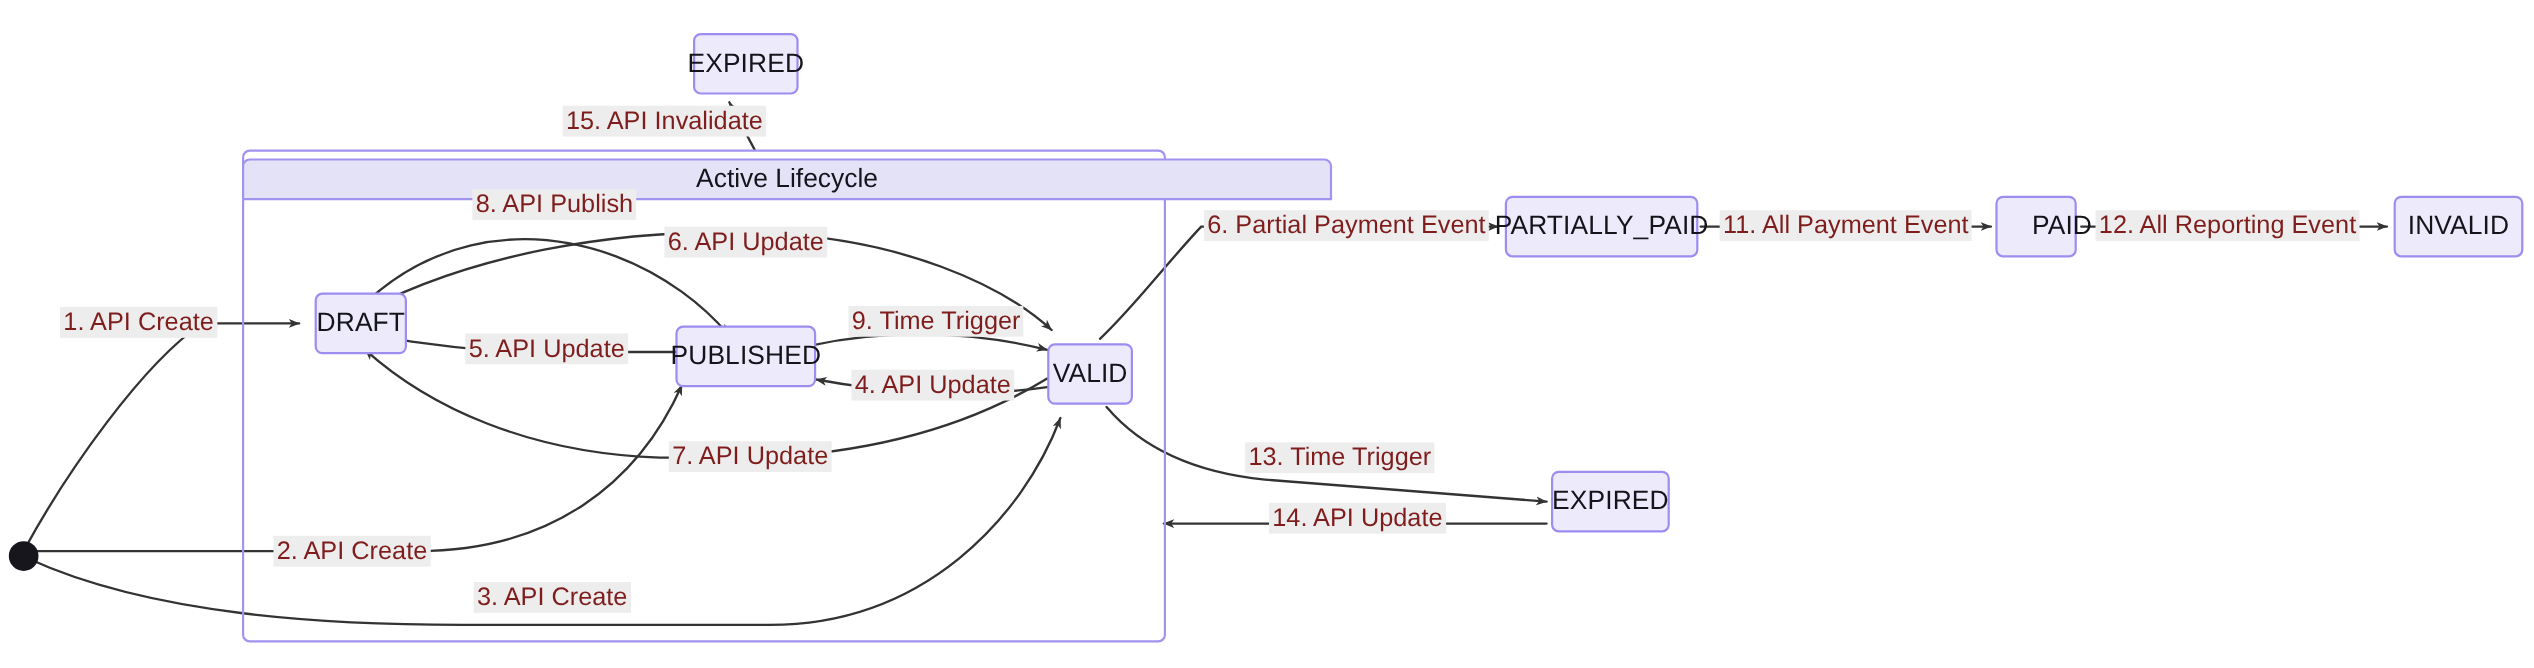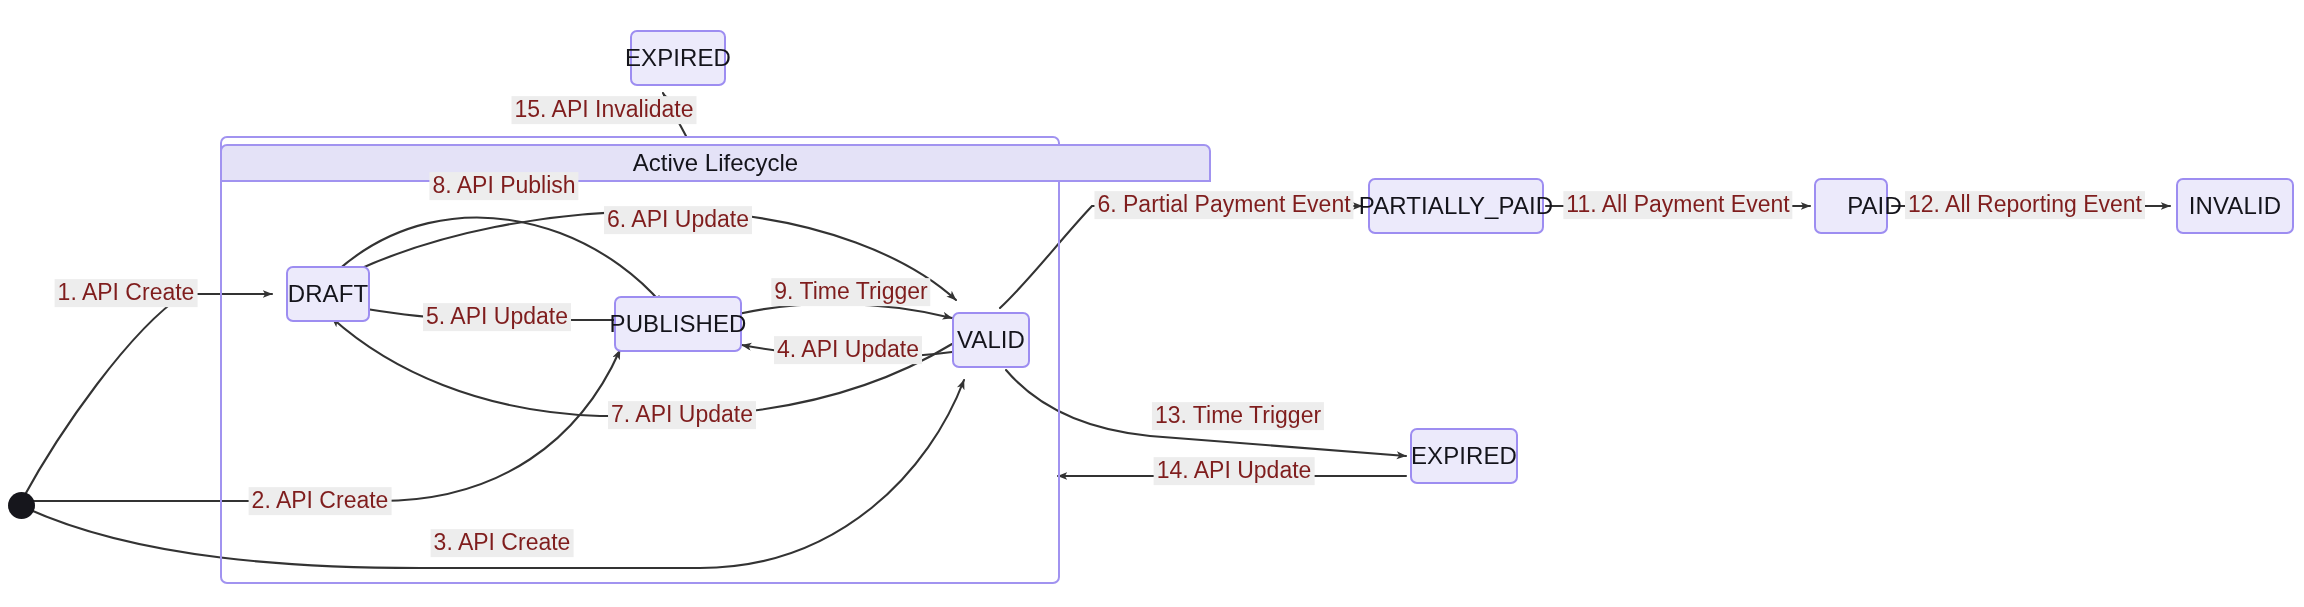--- a/index.html
+++ b/index.html
@@ -106,17 +106,17 @@
   <div class="edge-label" style="left:502px;top:543px;">3. API Create</div>
   <div class="edge-label" style="left:848px;top:350px;">4. API Update</div>
   <div class="edge-label" style="left:497px;top:317px;">5. API Update</div>
   <div class="edge-label" style="left:678px;top:220px;">6. API Update</div>
   <div class="edge-label" style="left:682px;top:415px;">7. API Update</div>
   <div class="edge-label" style="left:504px;top:186px;">8. API Publish</div>
   <div class="edge-label" style="left:851px;top:292px;">9. Time Trigger</div>
   <div class="edge-label" style="left:1224px;top:205px;">6. Partial Payment Event</div>
   <div class="edge-label" style="left:1678px;top:205px;">11. All Payment Event</div>
   <div class="edge-label" style="left:2025px;top:205px;">12. All Reporting Event</div>
-  <div class="edge-label" style="left:1218px;top:416px;margin-left:20px;">13. Time Trigger</div>
+  <div class="edge-label" style="left:1218px;top:416px;">13. Time Trigger</div>
   <div class="edge-label" style="left:1234px;top:471px;">14. API Update</div>
   <div class="edge-label" style="left:604px;top:110px;">15. API Invalidate</div>
 
 </div>
 
 </body></html>

